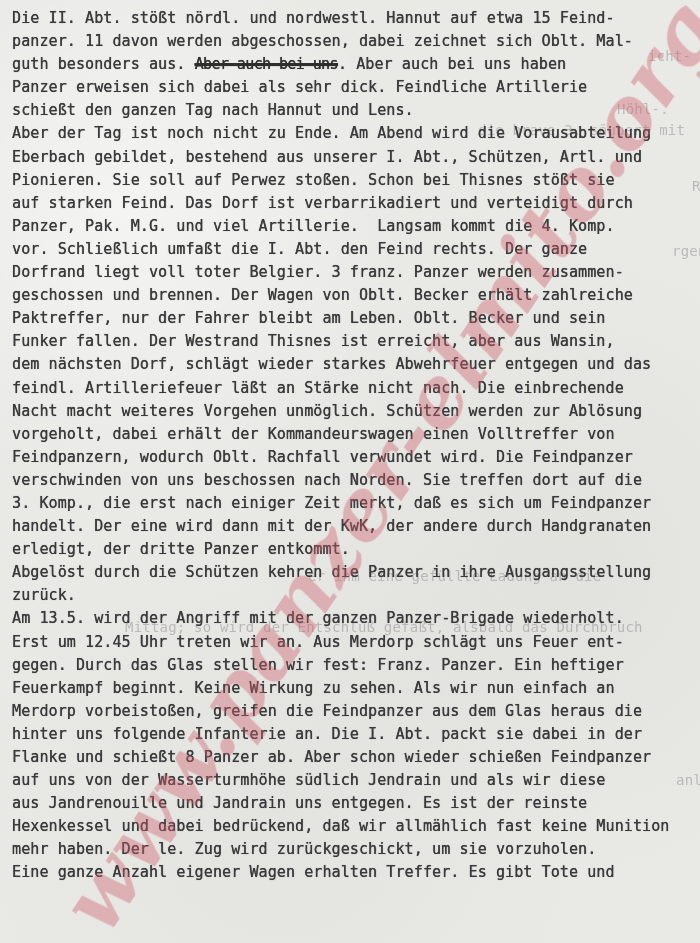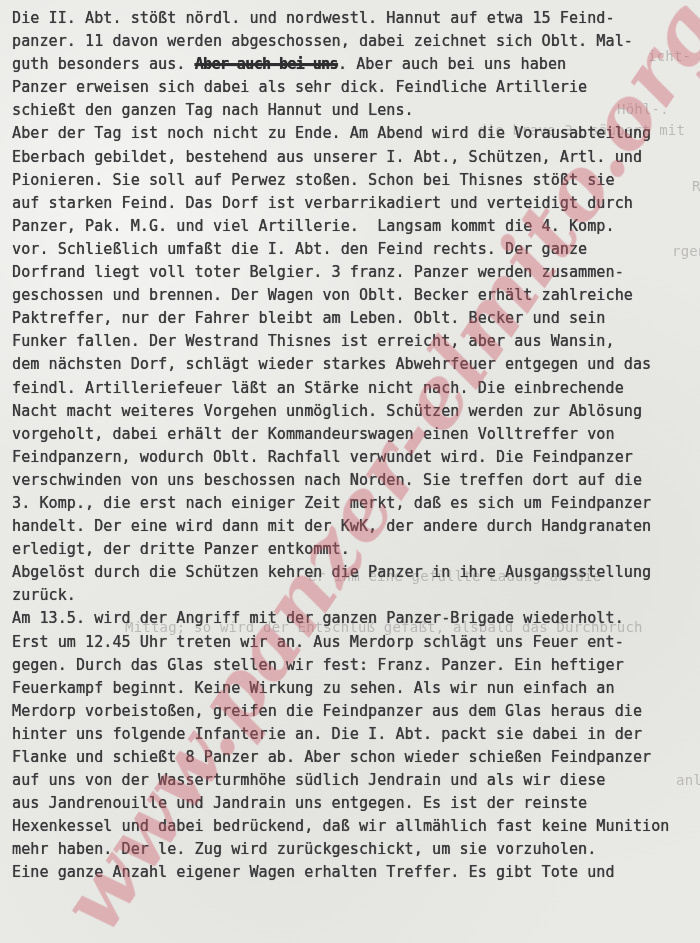--- a/index.html
+++ b/index.html
@@ -28,21 +28,21 @@
     white-space: pre;
     font-size: 15px;
     line-height: 23.1px;
     color: #3a393b;
     letter-spacing: 0.1px;
     text-shadow: 0 0 0.7px rgba(45,44,46,0.75), 0.3px 0.3px 0.5px rgba(45,44,46,0.35);
   }
   .struck {
     text-decoration: line-through;
     text-decoration-thickness: 2.5px;
-    font-weight: bold;
+    font-weight: normal;
     color: #2e2d2f;
     letter-spacing: -0.6px;
     margin-top: 30px;
   }
   .ghost-layer { position: absolute; inset: 0; z-index: 2; }
   .ghost {
     position: absolute;
     white-space: pre;
     font-size: 14px;
     color: rgba(125,122,122,0.42);

